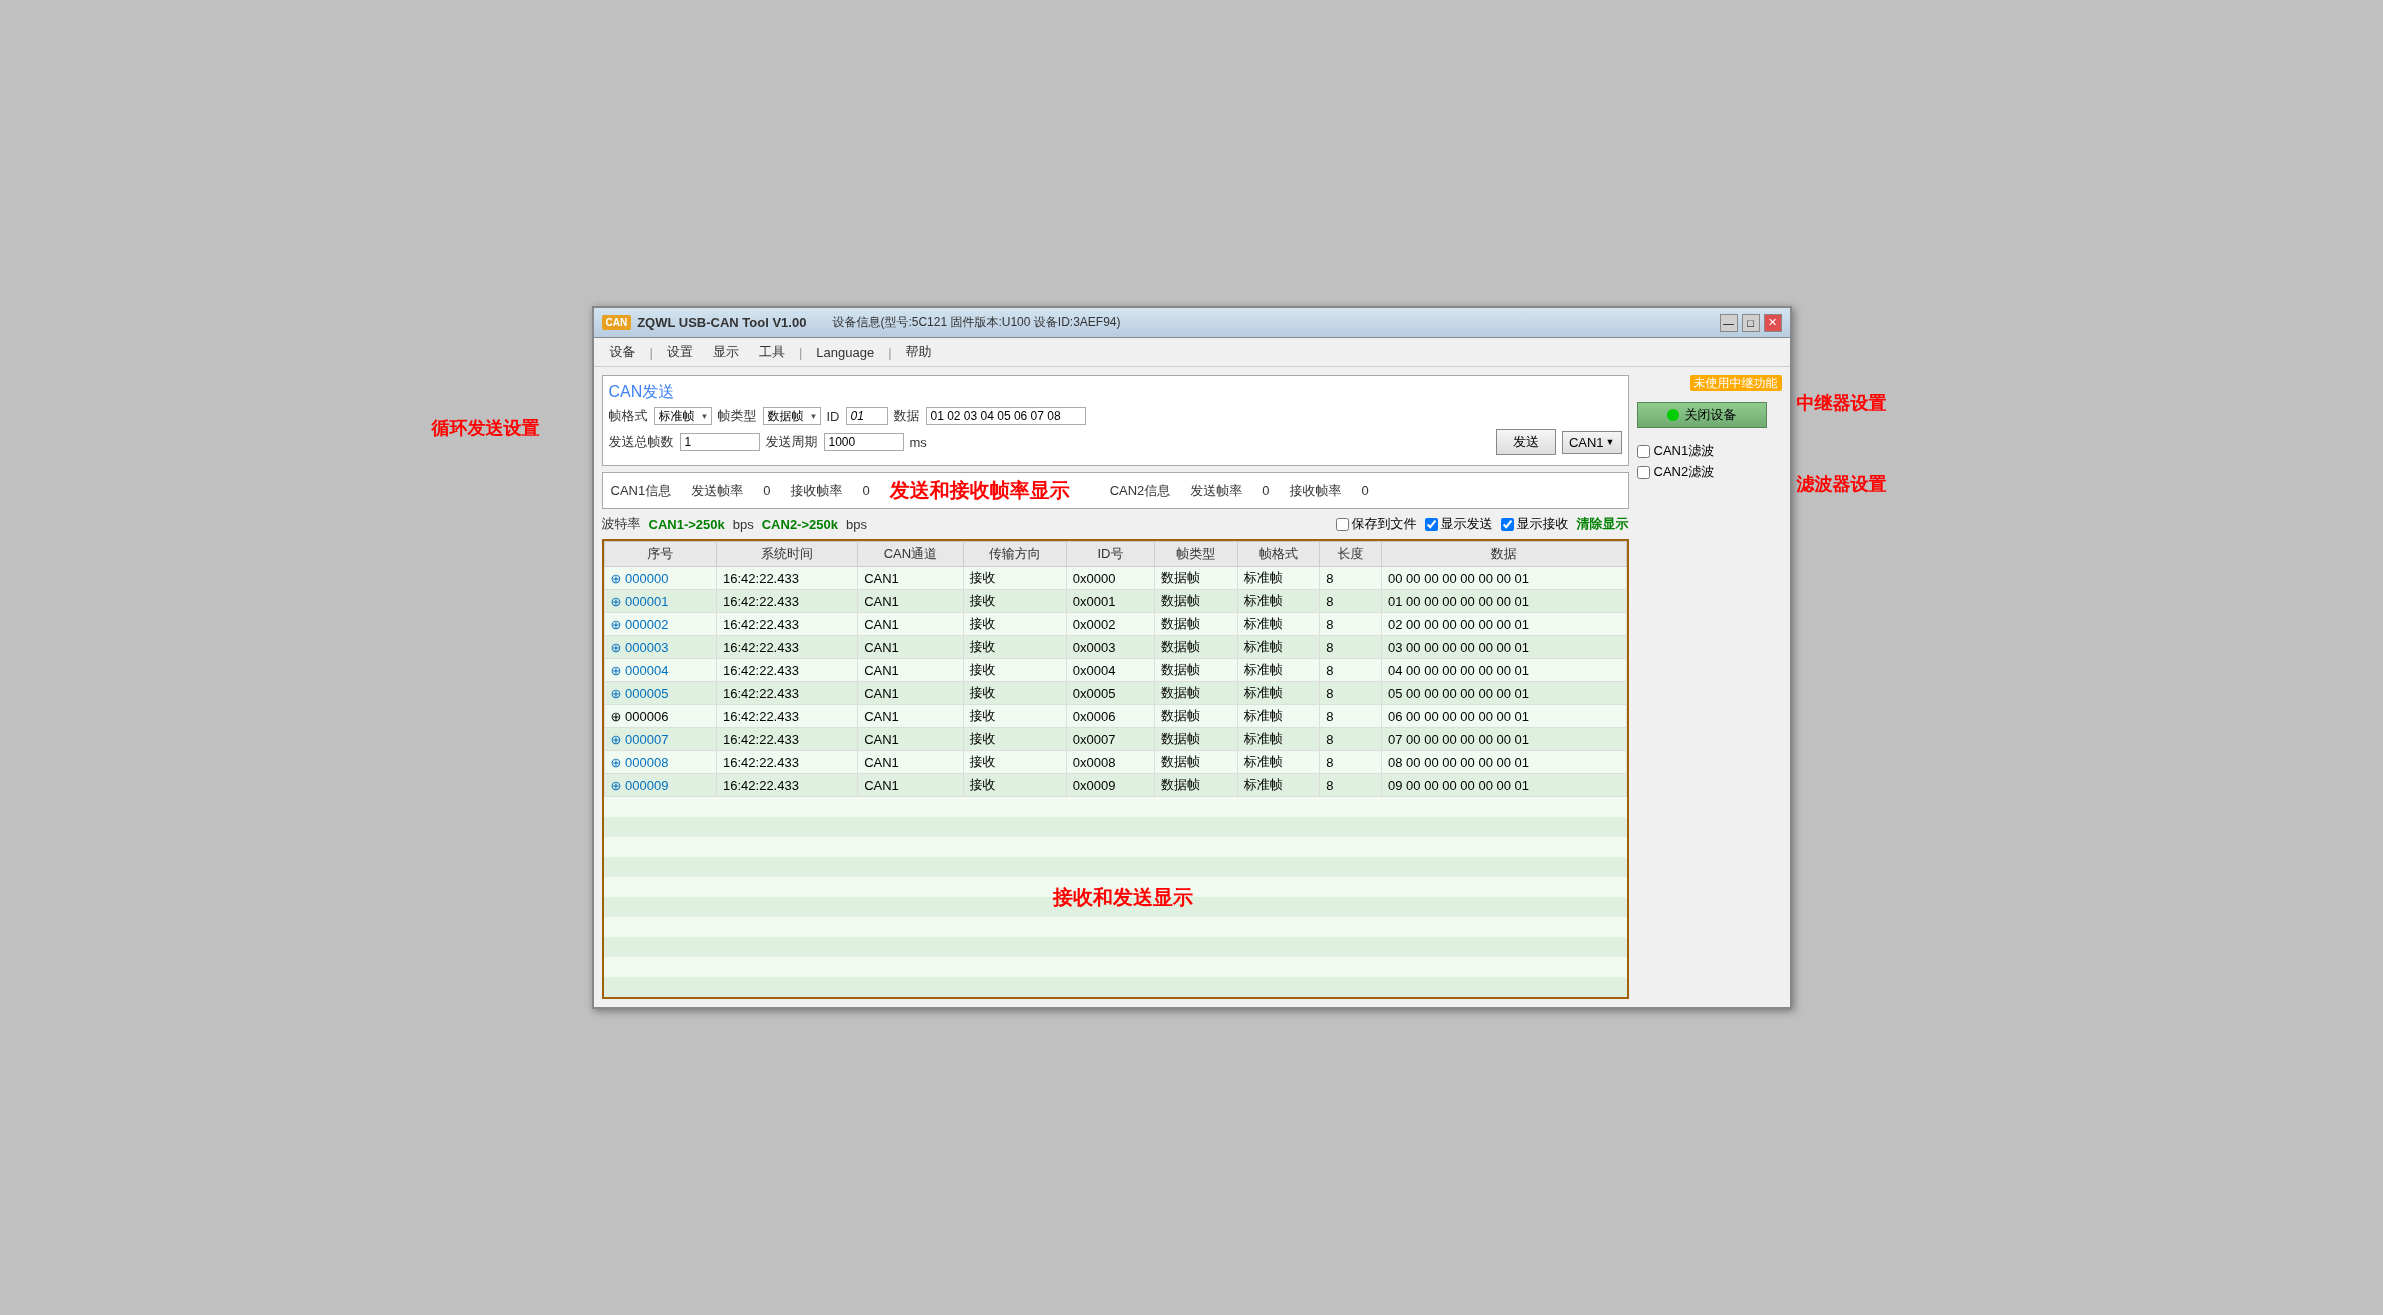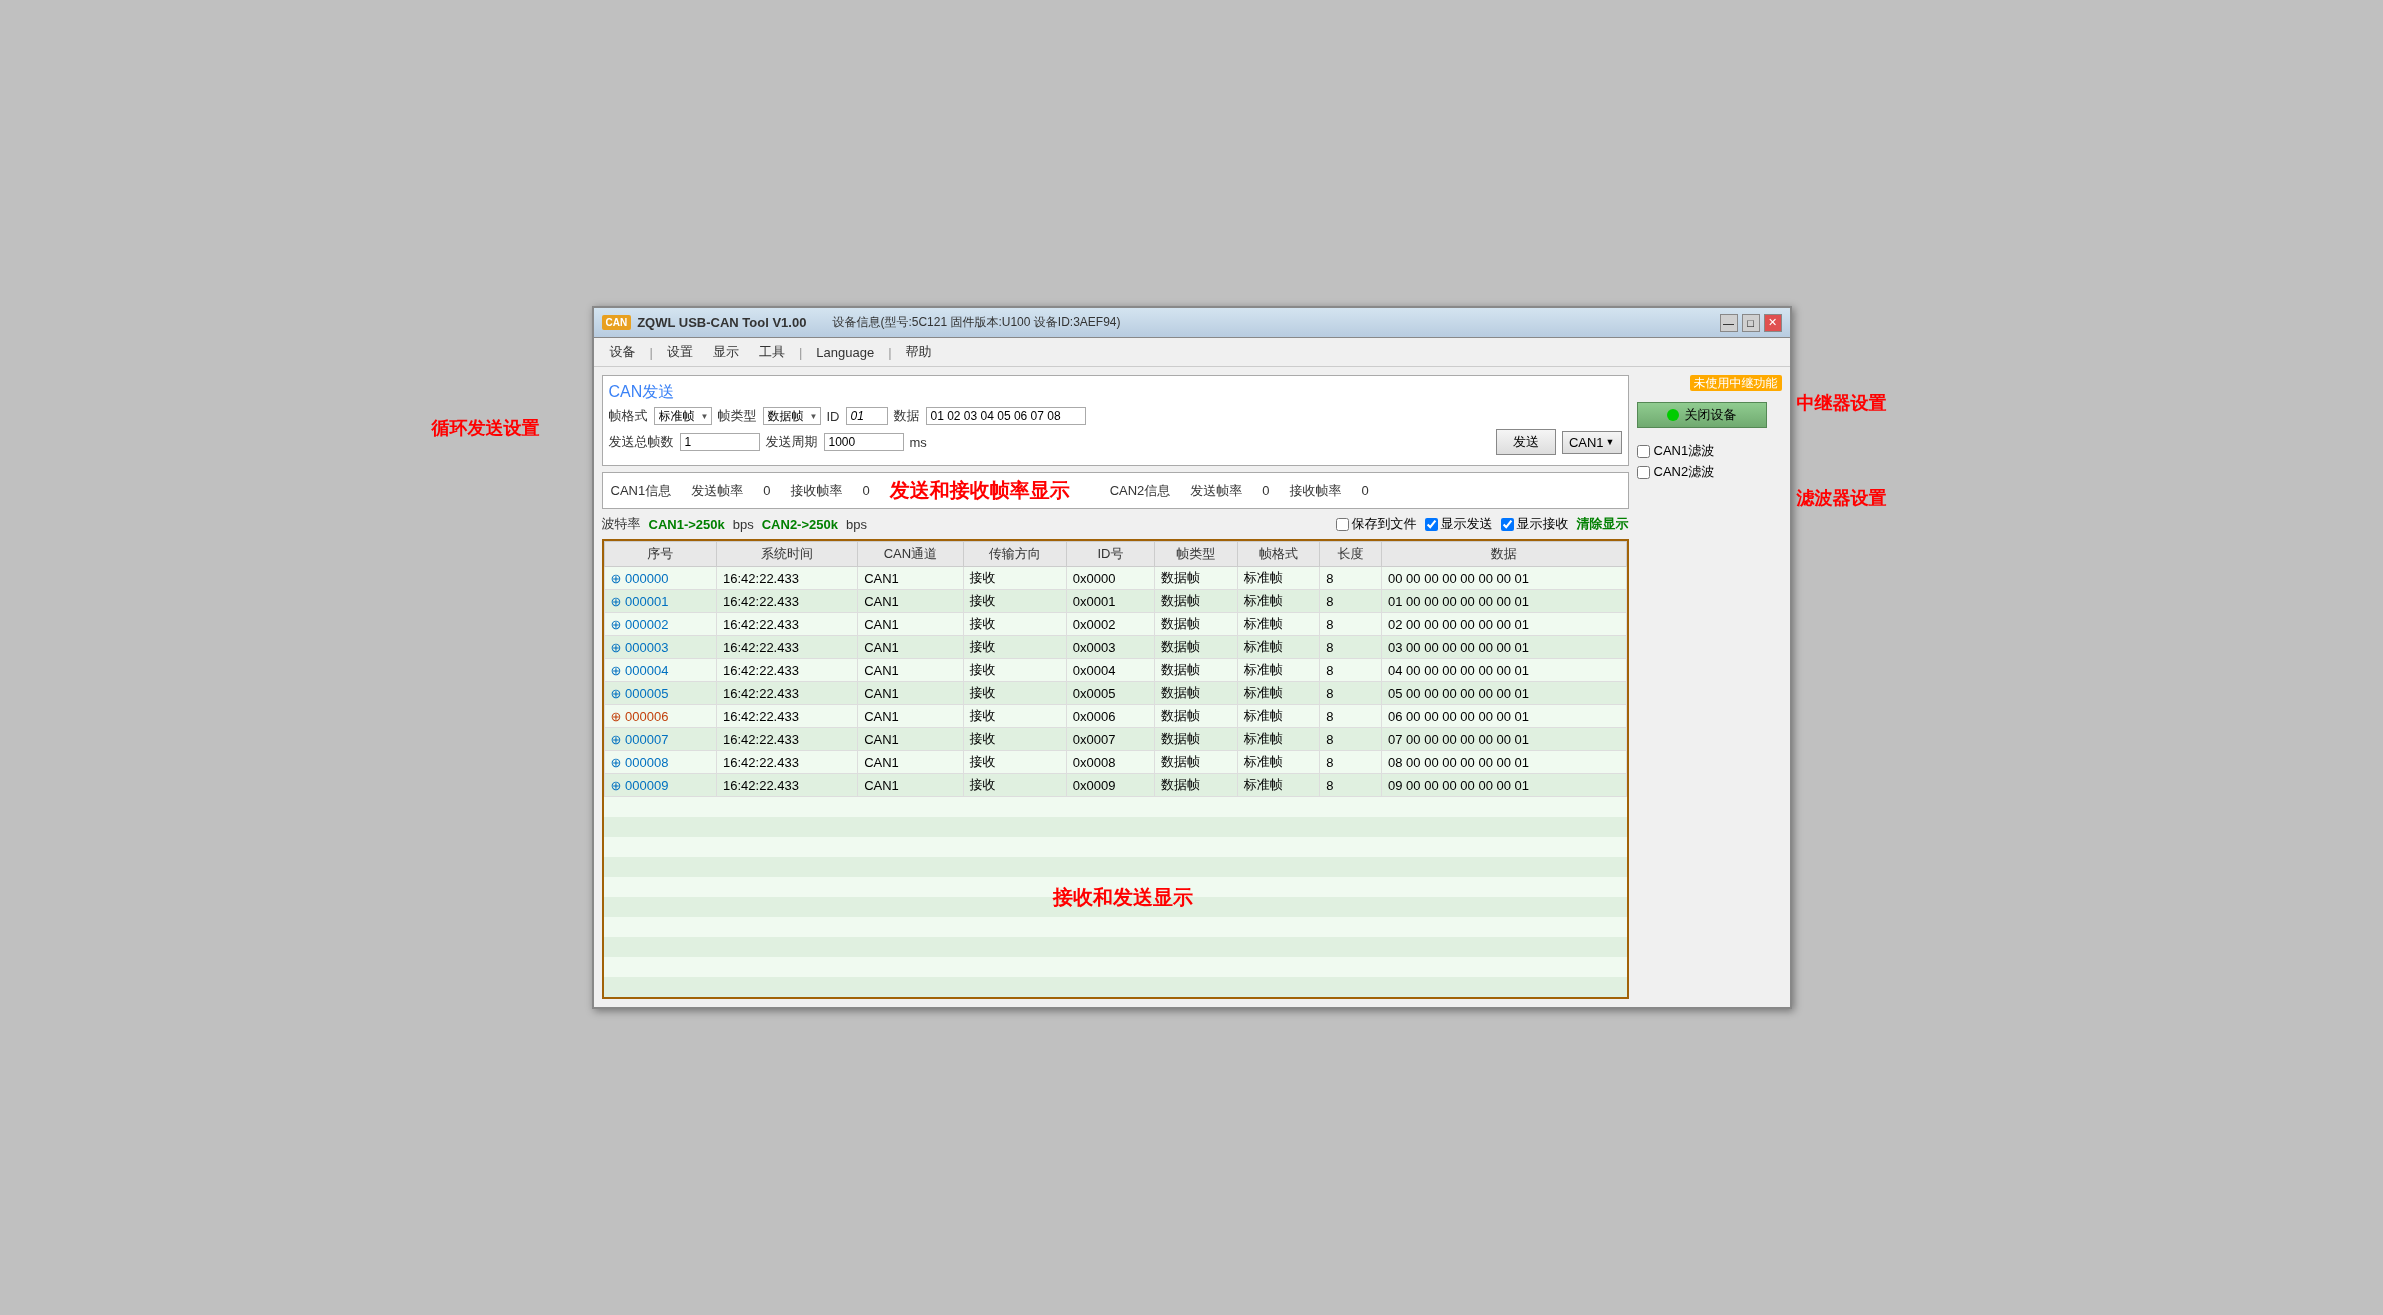--- a/index.html
+++ b/index.html
@@ -64,21 +64,21 @@
 <body>
 
 <div class="outer-wrapper">
 
   <div class="side-labels">
     <div class="side-label" style="top: 110px;">循环发送设置</div>
   </div>
 
   <div class="right-labels">
     <div class="right-label" style="top: 85px;">中继器设置</div>
-    <div class="right-label" style="top: 180px;">滤波器设置</div>
+    <div class="right-label" style="top: 166px;">滤波器设置</div>
   </div>
 
   <div class="window">
 
     <div class="title-bar">
       <div class="title-bar-left">
         <span class="title-bar-icon">CAN</span>
         <span class="title-bar-text">ZQWL USB-CAN Tool V1.00</span>
         <span class="title-bar-info">设备信息(型号:5C121   固件版本:U100   设备ID:3AEF94)</span>
       </div>
@@ -256,21 +256,21 @@
                   <td>16:42:22.433</td>
                   <td>CAN1</td>
                   <td>接收</td>
                   <td>0x0005</td>
                   <td>数据帧</td>
                   <td>标准帧</td>
                   <td>8</td>
                   <td>05 00 00 00 00 00 00 01</td>
                 </tr>
                 <tr>
-                  <td style="color: #c2410c;">⊕ 000006</td>
+                  <td style="color: #000000;">⊕ 000006</td>
                   <td>16:42:22.433</td>
                   <td>CAN1</td>
                   <td>接收</td>
                   <td>0x0006</td>
                   <td>数据帧</td>
                   <td>标准帧</td>
                   <td>8</td>
                   <td>06 00 00 00 00 00 00 01</td>
                 </tr>
                 <tr>

